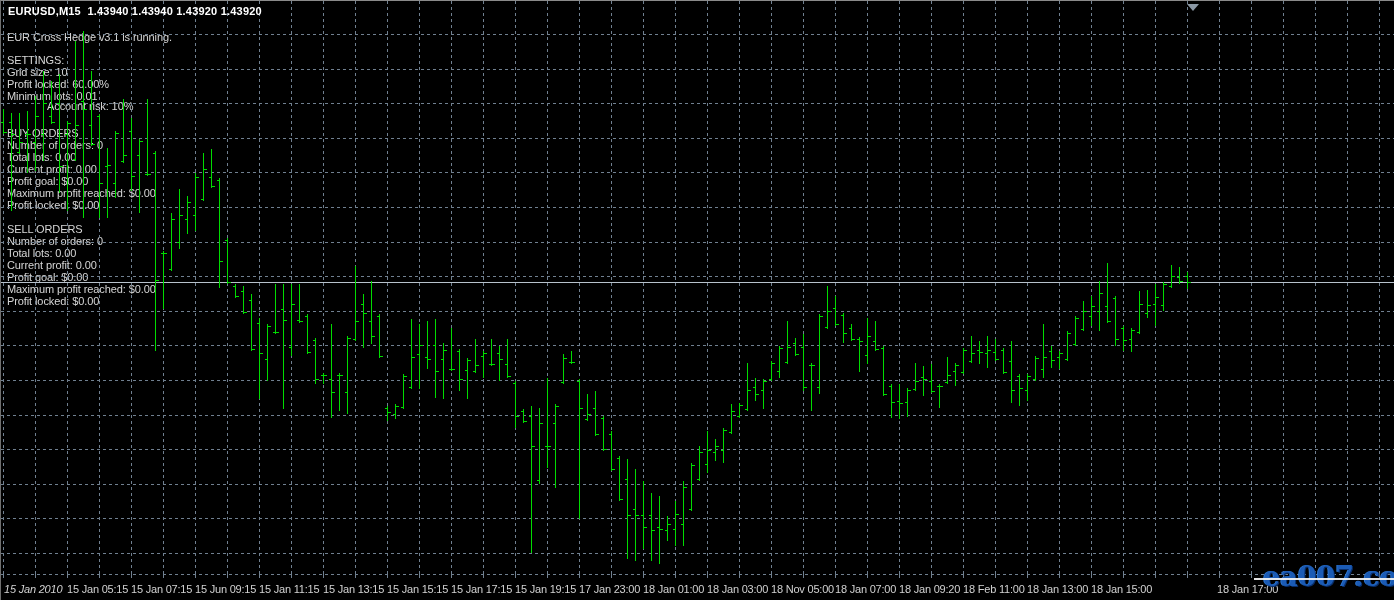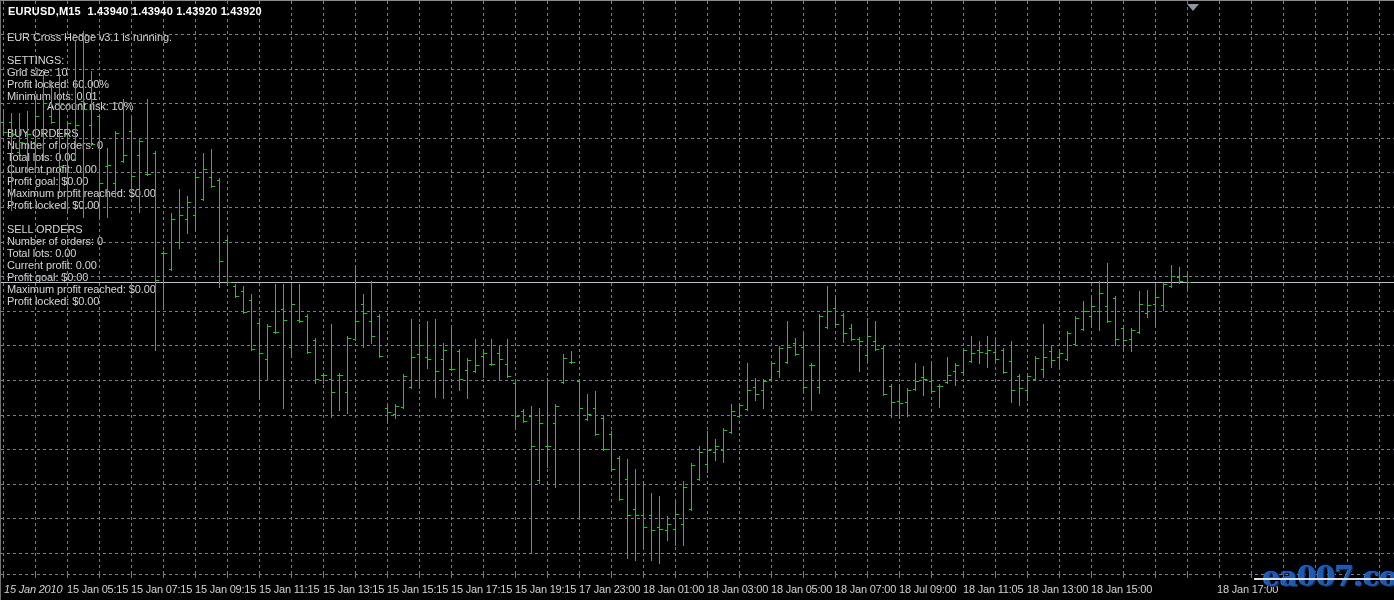--- a/index.html
+++ b/index.html
@@ -76,33 +76,33 @@
     </svg>
 
   <div class="quote-title">EURUSD,M15  1.43940 1.43940 1.43920 1.43920</div>
 
   <div class="shift-marker" id="shiftMarker" style="left: 1186px;"></div>
 
   <div class="time-axis" id="timeAxis">
       <span class="tlabel" style="left: 3px; top: 582px; font-style: italic;">15 Jan 2010</span>
       <span class="tlabel" style="left: 66px; top: 582px;">15 Jan 05:15</span>
       <span class="tlabel" style="left: 130px; top: 582px;">15 Jan 07:15</span>
-      <span class="tlabel" style="left: 194px; top: 582px;">15 Jan 09:15</span>
+      <span class="tlabel" style="left: 194px; top: 582px;">15 Jun 09:15</span>
       <span class="tlabel" style="left: 258px; top: 582px;">15 Jan 11:15</span>
       <span class="tlabel" style="left: 322px; top: 582px;">15 Jan 13:15</span>
       <span class="tlabel" style="left: 386px; top: 582px;">15 Jan 15:15</span>
       <span class="tlabel" style="left: 450px; top: 582px;">15 Jan 17:15</span>
       <span class="tlabel" style="left: 514px; top: 582px;">15 Jan 19:15</span>
       <span class="tlabel" style="left: 578px; top: 582px;">17 Jan 23:00</span>
       <span class="tlabel" style="left: 642px; top: 582px;">18 Jan 01:00</span>
       <span class="tlabel" style="left: 706px; top: 582px;">18 Jan 03:00</span>
-      <span class="tlabel" style="left: 770px; top: 582px;">18 Jan 05:00</span>
+      <span class="tlabel" style="left: 770px; top: 582px;">18 Nov 05:00</span>
       <span class="tlabel" style="left: 834px; top: 582px; text-align: right;">18 Jan 07:00</span>
-      <span class="tlabel" style="left: 898px; top: 582px;">18 Jul 09:00</span>
-      <span class="tlabel" style="left: 962px; top: 582px;">18 Jan 11:05</span>
+      <span class="tlabel" style="left: 898px; top: 582px;">18 Jan 09:20</span>
+      <span class="tlabel" style="left: 962px; top: 582px;">18 Feb 11:00</span>
       <span class="tlabel" style="left: 1026px; top: 582px;">18 Jan 13:00</span>
       <span class="tlabel" style="left: 1090px; top: 582px; text-align: center;">18 Jan 15:00</span>
       <span class="tlabel" style="left: 1216px; top: 582px;">18 Jan 17:00</span>
     </div>
 
   <div class="watermark" id="watermark" style="left: 1262px; top: 560px; color: rgb(27, 91, 181);">ea007.com</div>
 
   <div class="watermark-line" id="watermarkLine" style="left: 1253px; top: 577px; width: 141px;"></div>
 
 </div>

